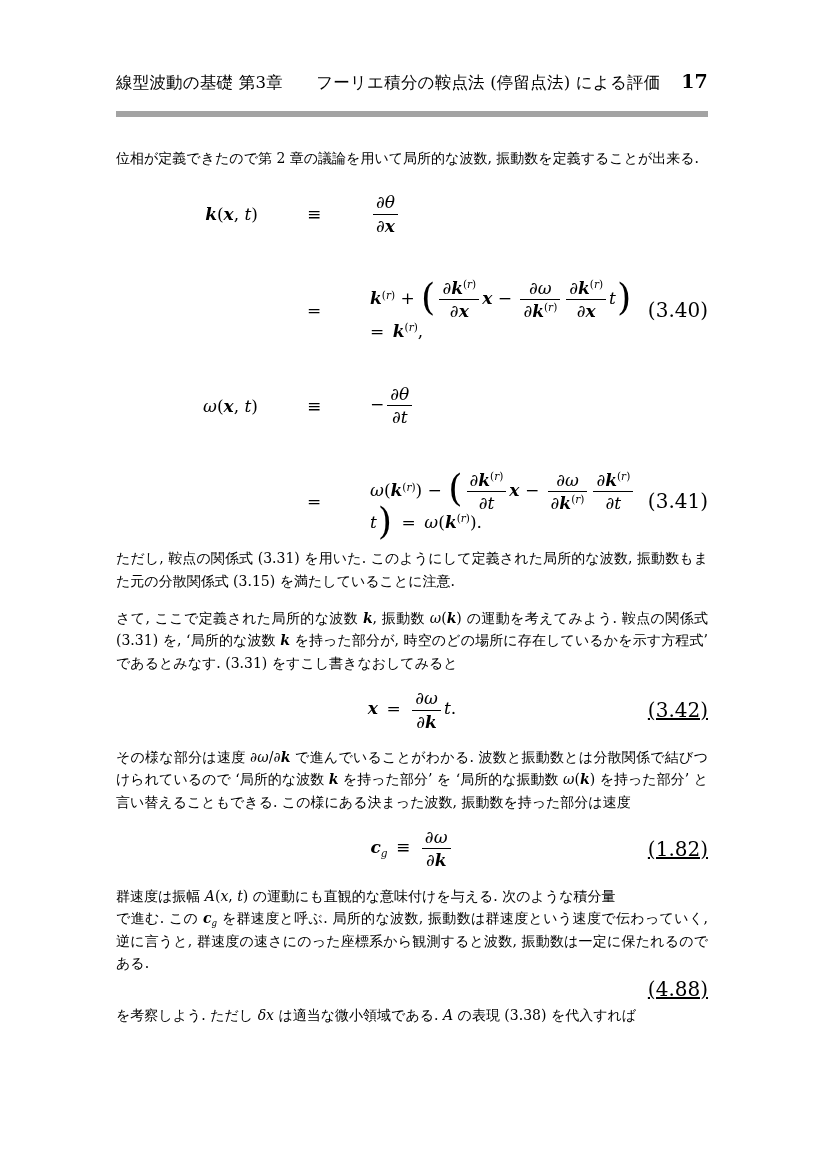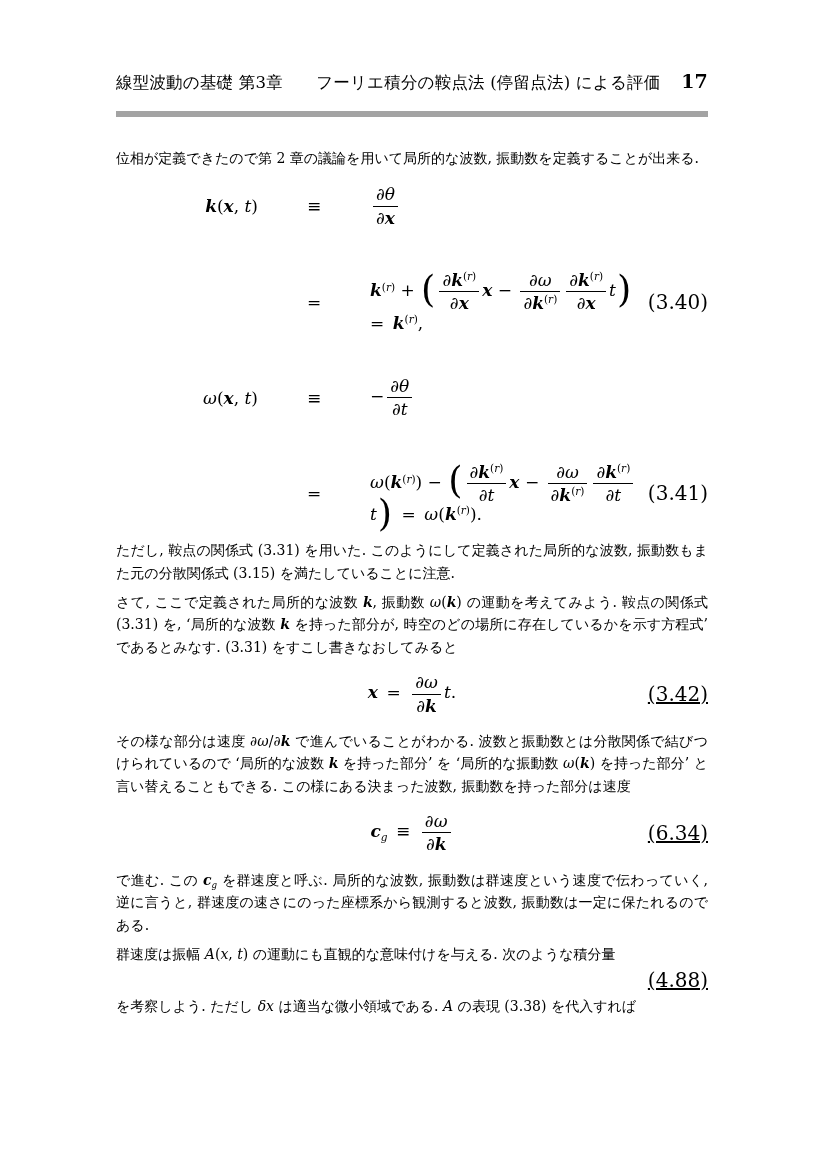--- a/index.html
+++ b/index.html
@@ -8,39 +8,39 @@
   .page{padding:70px 118px 0 116px;}
 
   
   .header{display:flex;justify-content:space-between;align-items:baseline;
           border-bottom:6px solid #a3a3a3;padding-bottom:17px;font-size:16.5px;
           letter-spacing:.2px;}
   .pagenum{font-weight:bold;font-size:19px;}
 
   
   .para{font-size:14px;line-height:1.6;text-align:justify;margin:0;}
-  .mt-lg{margin-top:30px;} .mt-md{} .mt-par{margin-top:7px;}
+  .mt-lg{margin-top:30px;} .mt-md{} .mt-par{margin-top:15px;}
 
   
   .m{font-style:normal;}
   .m i{font-style:italic;font-weight:inherit;}
   .m b{font-style:italic;font-weight:bold;}
   .m sup{font-size:.62em;vertical-align:.55em;font-style:normal;line-height:0;}
   .m sub{font-size:.62em;vertical-align:-.35em;font-style:normal;line-height:0;}
   .fr{display:inline-block;vertical-align:middle;text-align:center;margin:0 3px;}
   .fr .nu{display:block;padding:0 3px 2px;line-height:1.08;}
   .fr .de{display:block;border-top:1px solid #000;padding:2px 3px 0;line-height:1.08;}
   .ig{font-size:1.95em;line-height:0;vertical-align:-.18em;font-style:normal;}
   .il{font-size:.6em;vertical-align:-1.25em;margin:0 7px 0 -2px;line-height:0;}
   .bp{font-size:2.15em;line-height:0;vertical-align:middle;font-weight:300;
       position:relative;top:-2px;margin:0 1px;}
 
   
   .eqnarray{display:grid;grid-template-columns:142px 24px 1fr;column-gap:11px;
-            row-gap:17px;align-items:center;font-size:17px;margin:16px 0 15px 0;gap:44px;}
+            row-gap:17px;align-items:center;font-size:17px;margin:24px 0 15px 0;gap:44px;}
   .cl{text-align:right;} .cr{text-align:center;}
   .cc{display:flex;align-items:center;}
   .eqnum{margin-left:auto;font-style:normal;font-size:20px;}
 
   
   .eq{position:relative;display:flex;justify-content:center;align-items:center;
       font-size:17px;margin:15px 0;}
   .eq .eqnum{position:absolute;right:0;top:50%;transform:translateY(-50%);margin:0;text-decoration:underline;}
 </style>
 </head>
@@ -86,26 +86,26 @@
 
   <div class="eq m">
     <span><b>x</b> = <span class="fr"><span class="nu"><i>∂ω</i></span><span class="de"><i>∂</i><b>k</b></span></span><i>t</i>.</span>
     <span class="eqnum">(3.42)</span>
   </div>
 
   <p class="para mt-md">その様な部分は速度 <span class="m"><i>∂ω</i>/<i>∂</i><b>k</b></span> で進んでいることがわかる. 波数と振動数とは分散関係で結びつけられているので ‘局所的な波数 <span class="m"><b>k</b></span> を持った部分’ を ‘局所的な振動数 <span class="m"><i>ω</i>(<b>k</b>)</span> を持った部分’ と言い替えることもできる. この様にある決まった波数, 振動数を持った部分は速度</p>
 
   <div class="eq m">
     <span><b>c</b><sub><i>g</i></sub> ≡ <span class="fr"><span class="nu"><i>∂ω</i></span><span class="de"><i>∂</i><b>k</b></span></span></span>
-    <span class="eqnum">(6.34)</span>
+    <span class="eqnum">(1.82)</span>
   </div>
 
+  <p class="para mt-par">群速度は振幅 <span class="m"><i>A</i>(<i>x</i>, <i>t</i>)</span> の運動にも直観的な意味付けを与える. 次のような積分量</p>
+
   <p class="para mt-md">で進む. この <span class="m"><b>c</b><sub><i>g</i></sub></span> を群速度と呼ぶ. 局所的な波数, 振動数は群速度という速度で伝わっていく, 逆に言うと, 群速度の速さにのった座標系から観測すると波数, 振動数は一定に保たれるのである.</p>
-
-  <p class="para mt-par">群速度は振幅 <span class="m"><i>A</i>(<i>x</i>, <i>t</i>)</span> の運動にも直観的な意味付けを与える. 次のような積分量</p>
 
   <div class="eq m">
     <span class="eqnum">(4.88)</span>
   </div>
 
   <p class="para mt-md">を考察しよう. ただし <span class="m"><i>δx</i></span> は適当な微小領域である. <span class="m"><i>A</i></span> の表現 (3.38) を代入すれば</p>
 
 </div>
 
 </body></html>

